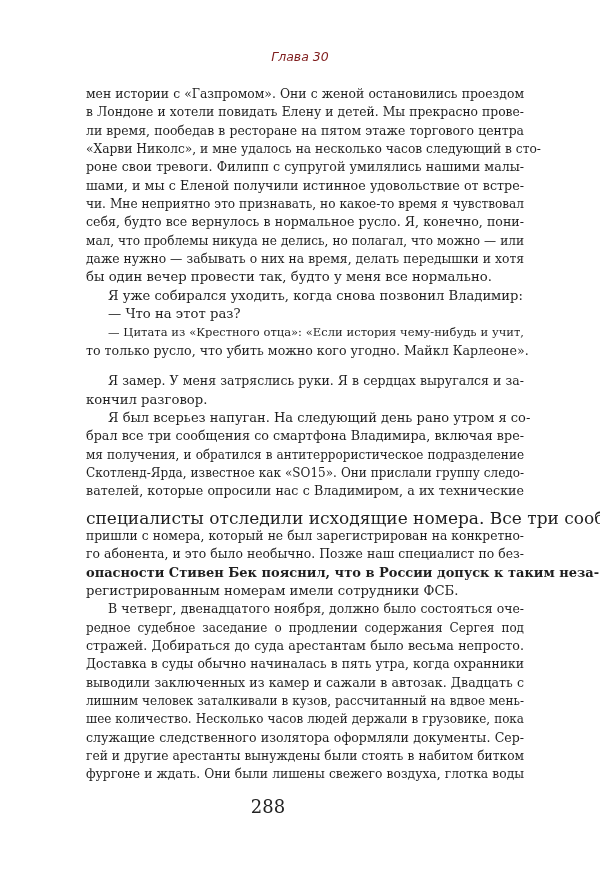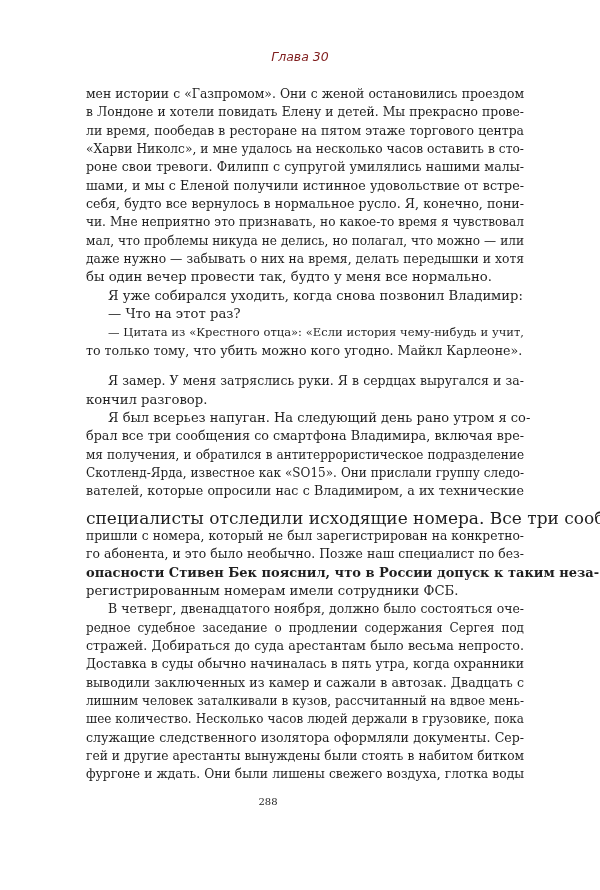--- a/index.html
+++ b/index.html
@@ -47,45 +47,45 @@
     }
     .line.indent {
       padding-left: 22px;
     }
     .folio {
       position: absolute;
       top: 796px;
       left: 0;
       width: 536px;
       text-align: center;
-      font-size: 10px;
+      font-size: 18px;
       color: #222;
     }
   </style>
 </head>
 <body>
 
 <div class="running-head">Глава 30</div>
 
 <div class="text-block" id="text-block">
     <span class="line" style="display: block; font-size: 12.36px;">мен истории с «Газпромом». Они с женой остановились проездом</span>
     <span class="line" style="display: block; font-size: 12.32px;">в Лондоне и хотели повидать Елену и детей. Мы прекрасно прове-</span>
     <span class="line" style="display: block; font-size: 12.42px;">ли время, пообедав в ресторане на пятом этаже торгового центра</span>
-    <span class="line" style="display: block; font-size: 12.25px;">«Харви Николс», и мне удалось на несколько часов оставить в сто-</span>
+    <span class="line" style="display: block; font-size: 12.25px;">«Харви Николс», и мне удалось на несколько часов следующий в сто-</span>
     <span class="line" style="display: block; font-size: 12.63px;">роне свои тревоги. Филипп с супругой умилялись нашими малы-</span>
     <span class="line" style="display: block; font-size: 12.69px;">шами, и мы с Еленой получили истинное удовольствие от встре-</span>
+    <span class="line" style="display: block; font-size: 12.11px;">чи. Мне неприятно это признавать, но какое-то время я чувствовал</span>
     <span class="line" style="display: block; font-size: 12.6px;">себя, будто все вернулось в нормальное русло. Я, конечно, пони-</span>
-    <span class="line" style="display: block; font-size: 12.11px;">чи. Мне неприятно это признавать, но какое-то время я чувствовал</span>
     <span class="line" style="display: block; font-size: 12.1px;">мал, что проблемы никуда не делись, но полагал, что можно — или</span>
     <span class="line" style="display: block; font-size: 12.33px;">даже нужно — забывать о них на время, делать передышки и хотя</span>
     <span class="line last" style="display: block;">бы один вечер провести так, будто у меня все нормально.</span>
     <span class="line indent last" style="display: block; font-size: 13.11px;">Я уже собирался уходить, когда снова позвонил Владимир:</span>
     <span class="line indent last" style="display: block;">— Что на этот раз?</span>
     <span class="line indent" style="display: block; font-size: 11.52px;">— Цитата из «Крестного отца»: «Если история чему-нибудь и учит,</span>
-    <span class="line last" style="display: block; font-size: 12.62px;">то только тому, что убить можно кого угодно. Майкл Карлеоне».</span>
+    <span class="line last" style="display: block; font-size: 12.62px;">то только русло, что убить можно кого угодно. Майкл Карлеоне».</span>
     <span class="line indent" style="display: block; font-size: 12.49px; margin-top: 12px;">Я замер. У меня затряслись руки. Я в сердцах выругался и за-</span>
     <span class="line last" style="display: block;">кончил разговор.</span>
     <span class="line indent" style="display: block; font-size: 13px;">Я был всерьез напуган. На следующий день рано утром я со-</span>
     <span class="line" style="display: block; font-size: 12.72px;">брал все три сообщения со смартфона Владимира, включая вре-</span>
     <span class="line" style="display: block; font-size: 12.02px;">мя получения, и обратился в антитеррористическое подразделение</span>
     <span class="line" style="display: block; font-size: 12.02px;">Скотленд-Ярда, известное как «SO15». Они прислали группу следо-</span>
     <span class="line" style="display: block; font-size: 12.66px;">вателей, которые опросили нас с Владимиром, а их технические</span>
     <span class="line" style="display: block; font-size: 17px; margin-top: 8px;">специалисты отследили исходящие номера. Все три сообщения</span>
     <span class="line" style="display: block; font-size: 12.3px;">пришли с номера, который не был зарегистрирован на конкретно-</span>
     <span class="line" style="display: block; font-size: 12.39px;">го абонента, и это было необычно. Позже наш специалист по без-</span>

